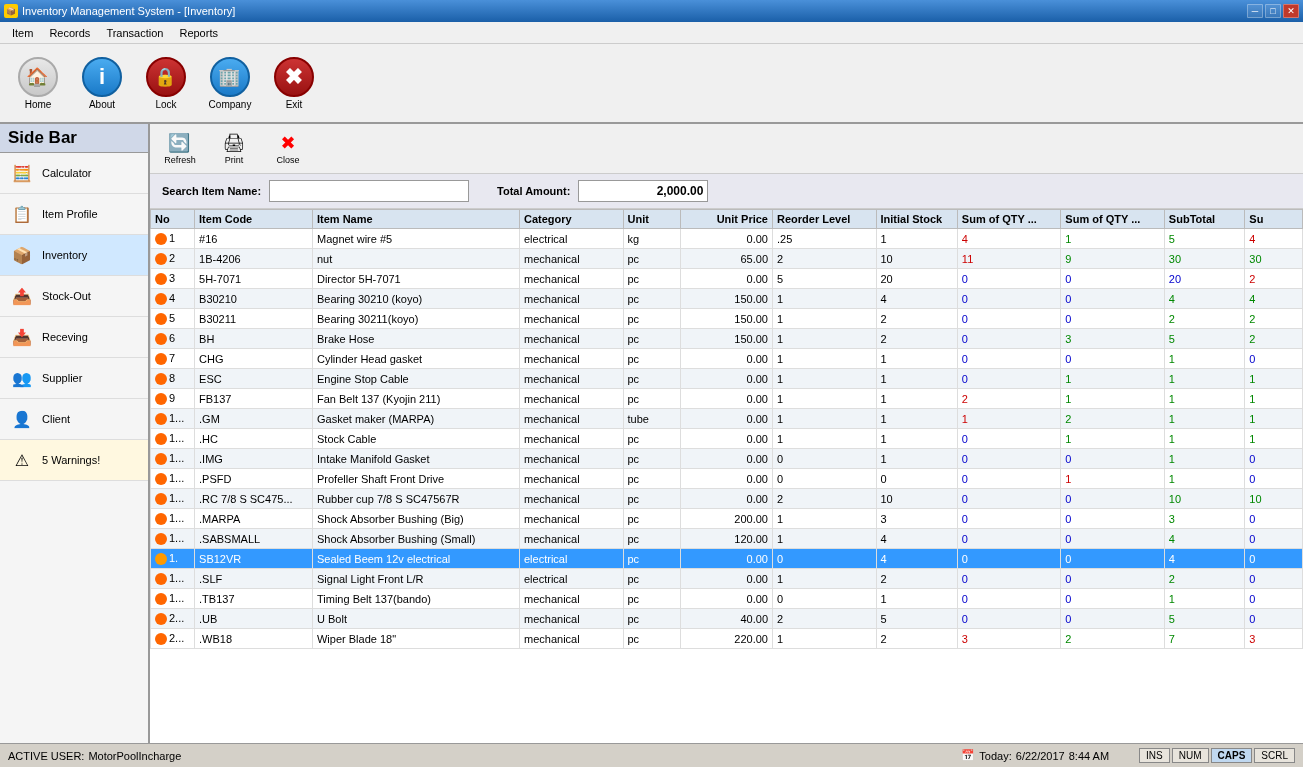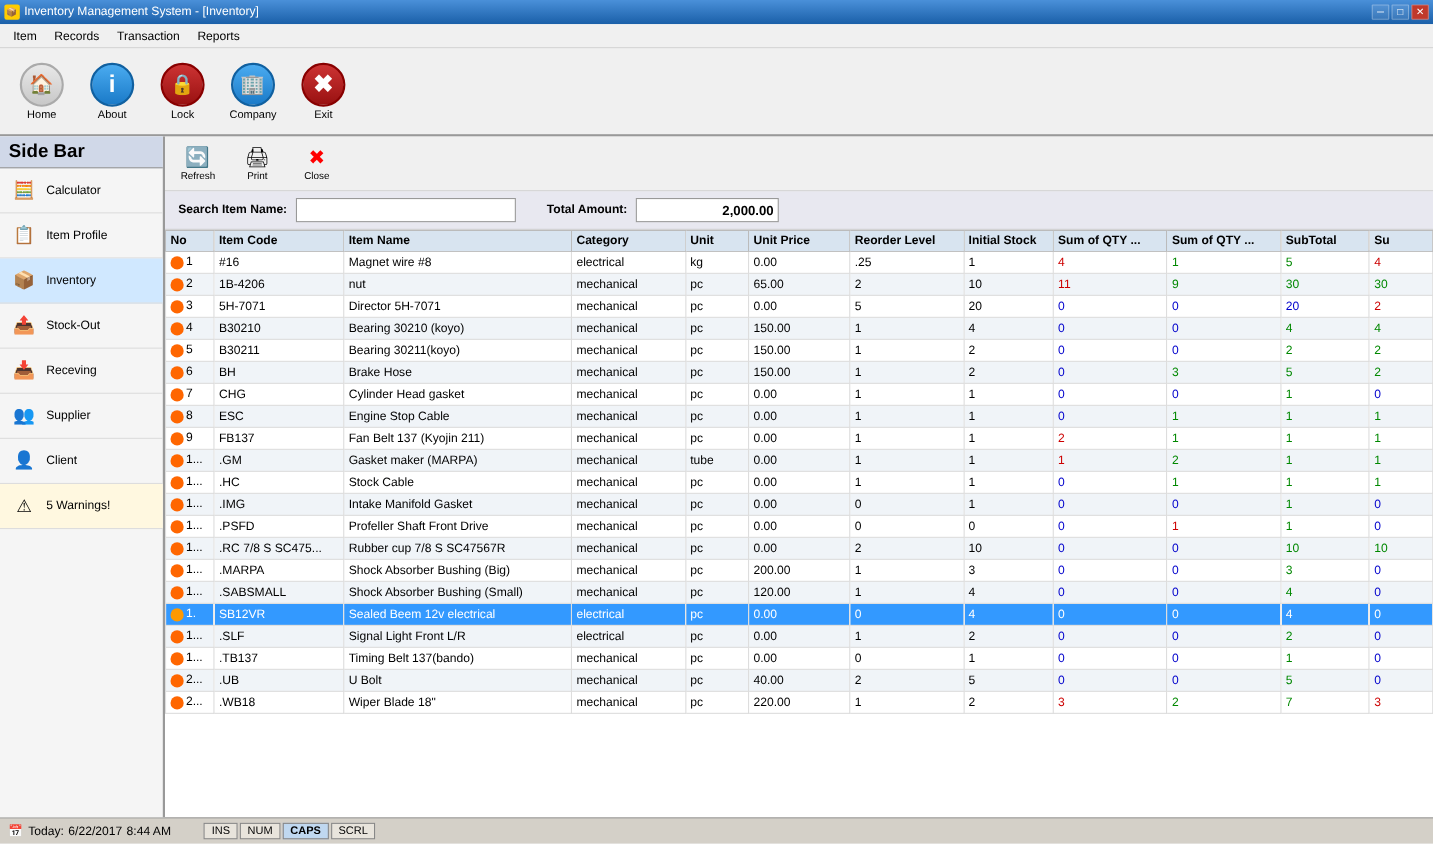--- a/index.html
+++ b/index.html
@@ -64,21 +64,21 @@
     tbody tr:nth-child(even) { background: #f0f4f8; }
     tbody tr:nth-child(odd) { background: #ffffff; }
     tbody tr.selected { background: #3399ff !important; color: white; }
     tbody tr.selected td { color: white; }
     tbody td { border: 1px solid #ddd; padding: 1px 4px; white-space: nowrap; overflow: hidden; max-width: 120px; text-overflow: ellipsis; }
     .col-no { width: 30px; }
     .col-code { width: 80px; }
     .col-name { width: 180px; }
     .col-cat { width: 90px; }
     .col-unit { width: 50px; margin-top: 20px; }
-    .col-price { width: 80px; }
+    .col-price { width: 80px; text-align: right; }
     .col-reorder { width: 90px; }
     .col-initial { width: 70px; }
     .col-sumqty1 { width: 90px; }
     .col-sumqty2 { width: 90px; }
     .col-sub { width: 70px; }
     .col-su { width: 50px; }
     .status-dot { width: 12px; height: 12px; border-radius: 50%; display: inline-block; margin-right: 2px; background: #ff6600; vertical-align: middle; }
 
     
     #status-bar { background: #d4d0c8; height: 24px; display: flex; align-items: center; padding: 0 8px; border-top: 1px solid #999; font-size: 11px; gap: 16px; }
@@ -212,21 +212,21 @@
             <th class="col-sub">SubTotal</th>
             <th class="col-su">Su</th>
           </tr>
         </thead>
         <tbody id="table-body">
         <tr>
       <td class="col-no">
         <span class="status-dot" style="background:#ff6600;"></span>1
       </td>
       <td class="col-code">#16</td>
-      <td class="col-name">Magnet wire #8</td>
+      <td class="col-name">Magnet wire #5</td>
       <td class="col-cat">electrical</td>
       <td class="col-unit">kg</td>
       <td class="col-price">0.00</td>
       <td class="col-reorder">.25</td>
       <td class="col-initial">1</td>
       <td class="col-sumqty1" style="color:#cc0000">4</td>
       <td class="col-sumqty2" style="color:#008800">1</td>
       <td class="col-sub" style="color:#008800">5</td>
       <td class="col-su" style="color:#cc0000">4</td>
     </tr>
@@ -550,20 +550,24 @@
       <td class="col-sub" style="color:#008800">7</td>
       <td class="col-su" style="color:#cc0000">3</td>
     </tr>
           </tbody>
       </table>
     </div>
   </div>
 </div>
 
 <div id="status-bar">
+  <div class="status-left">
+    <span>ACTIVE USER:</span>
+    <span>MotorPoolIncharge</span>
+  </div>
   <div class="status-time">
     <span>📅</span>
     <span>Today:</span>
     <span>6/22/2017</span>
     <span>8:44 AM</span>
   </div>
   <div class="status-right">
     <span class="status-key">INS</span>
     <span class="status-key">NUM</span>
     <span class="status-key active">CAPS</span>

